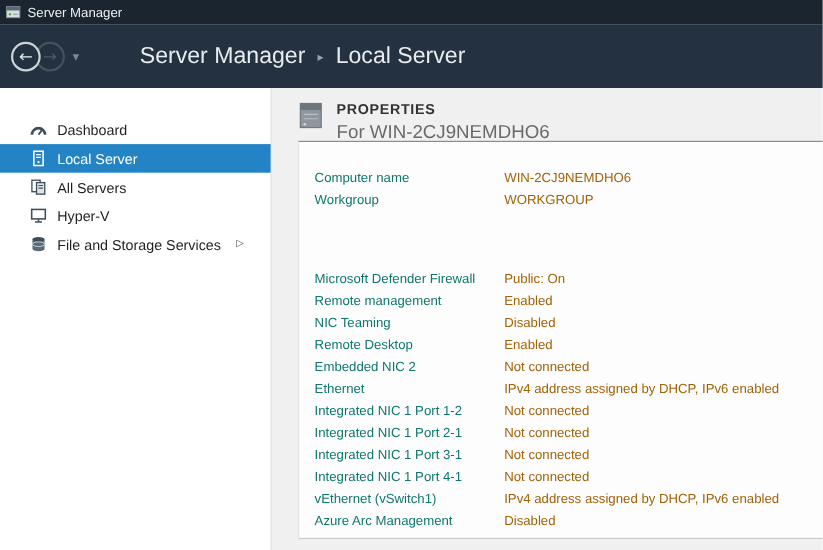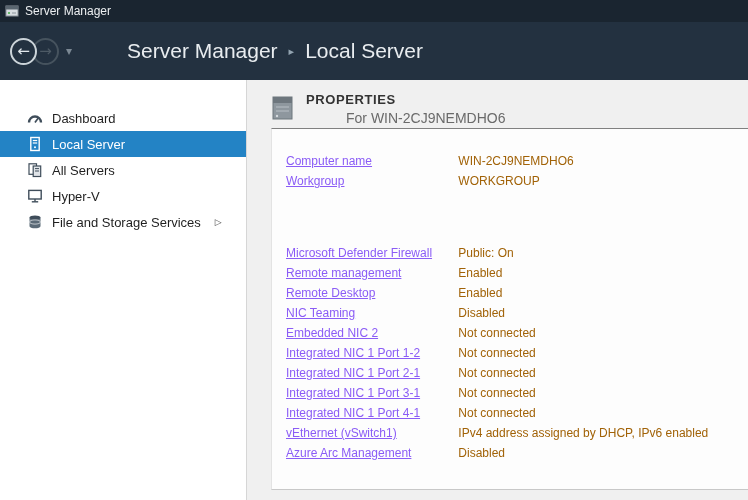--- a/index.html
+++ b/index.html
@@ -35,30 +35,30 @@
   .side-item { height:26px; display:flex; align-items:center; padding-left:26px; gap:9px;
                font-size:13px; color:#1f1f1f; cursor:pointer; white-space:nowrap; }
   .side-item.selected { background:#2383c5; color:#ffffff; }
   .side-icon { width:17px; height:17px; display:flex; align-items:center; justify-content:center;
                flex:0 0 17px; }
   .side-chevron { margin-left:5px; font-size:9px; color:#4a4a4a;
                   font-family:"DejaVu Sans", sans-serif; }
 
   
   .content { position:relative; flex:1; background:#f0f0f0; }
-  .props-header { position:absolute; top:12px; left:24px; display:flex; gap:12px; align-items:center; }
+  .props-header { position:absolute; top:12px; left:24px; display:flex; gap:12px; align-items:flex-start; }
   .props-title { font-size:13px; font-weight:bold; color:#333333; letter-spacing:0.6px; }
-  .props-subtitle { font-size:14px; color:#6a6a6a; margin-top:3px;margin-left:40px; }
+  .props-subtitle { font-size:17px; color:#6a6a6a; margin-top:3px; }
 
   .panel { position:absolute; top:48px; left:24px; right:0; bottom:10px;
            background:#fdfdfd; border-top:1px solid #808080; border-bottom:1px solid #c8c8c8;
            border-left:1px solid #e3e3e3; padding:22px 0 0 14px; overflow:hidden; }
   .prop-row { height:20px; line-height:20px; font-size:12px; white-space:nowrap; }
   .prop-row.gap-top { margin-top:52px; }
-  .prop-label { display:inline-block; width:169px; color:#8b5cf6;text-decoration:underline; }
+  .prop-label { display:inline-block; width:169px; color:#0f766e; }
   .prop-value { color:#a16207; text-decoration:none; cursor:pointer; }
 </style>
 </head>
 <body>
 
 <div class="window">
 
   <div class="titlebar">
     <span style="display:flex;">
       <svg width="14" height="14" viewBox="0 0 14 14">
@@ -182,30 +182,34 @@
 
         <div class="prop-row gap-top">
           <span class="prop-label">Microsoft Defender Firewall</span>
           <a class="prop-value">Public: On</a>
         </div>
         <div class="prop-row">
           <span class="prop-label">Remote management</span>
           <a class="prop-value">Enabled</a>
         </div>
         <div class="prop-row">
+          <span class="prop-label">NIC Teaming</span>
+          <a class="prop-value">Disabled</a>
+        </div>
+        <div class="prop-row">
           <span class="prop-label">Remote Desktop</span>
           <a class="prop-value">Enabled</a>
         </div>
         <div class="prop-row">
-          <span class="prop-label">NIC Teaming</span>
-          <a class="prop-value">Disabled</a>
-        </div>
-        <div class="prop-row">
           <span class="prop-label">Embedded NIC 2</span>
           <a class="prop-value">Not connected</a>
+        </div>
+        <div class="prop-row">
+          <span class="prop-label">Ethernet</span>
+          <a class="prop-value">IPv4 address assigned by DHCP, IPv6 enabled</a>
         </div>
         <div class="prop-row">
           <span class="prop-label">Integrated NIC 1 Port 1-2</span>
           <a class="prop-value">Not connected</a>
         </div>
         <div class="prop-row">
           <span class="prop-label">Integrated NIC 1 Port 2-1</span>
           <a class="prop-value">Not connected</a>
         </div>
         <div class="prop-row">

